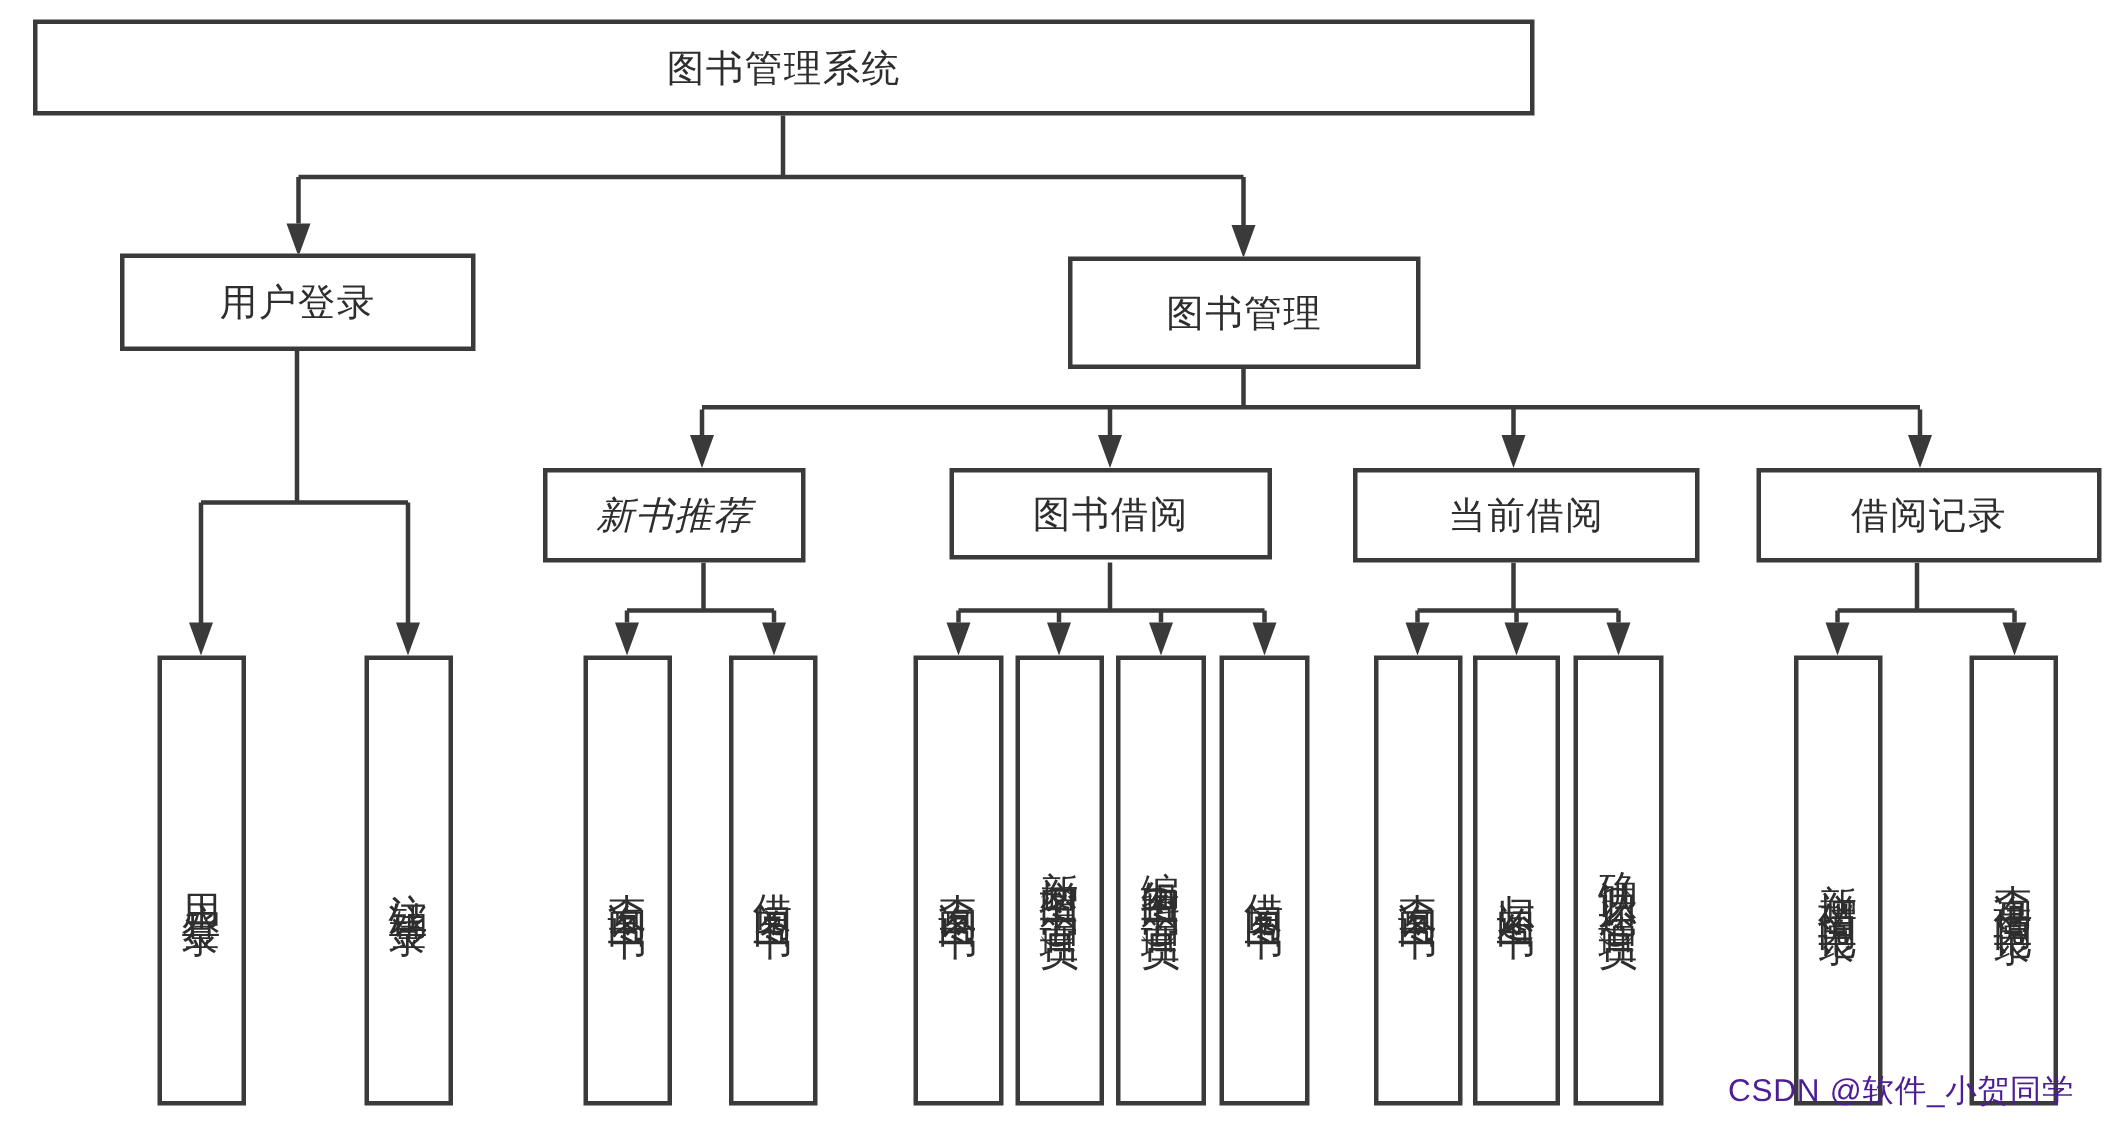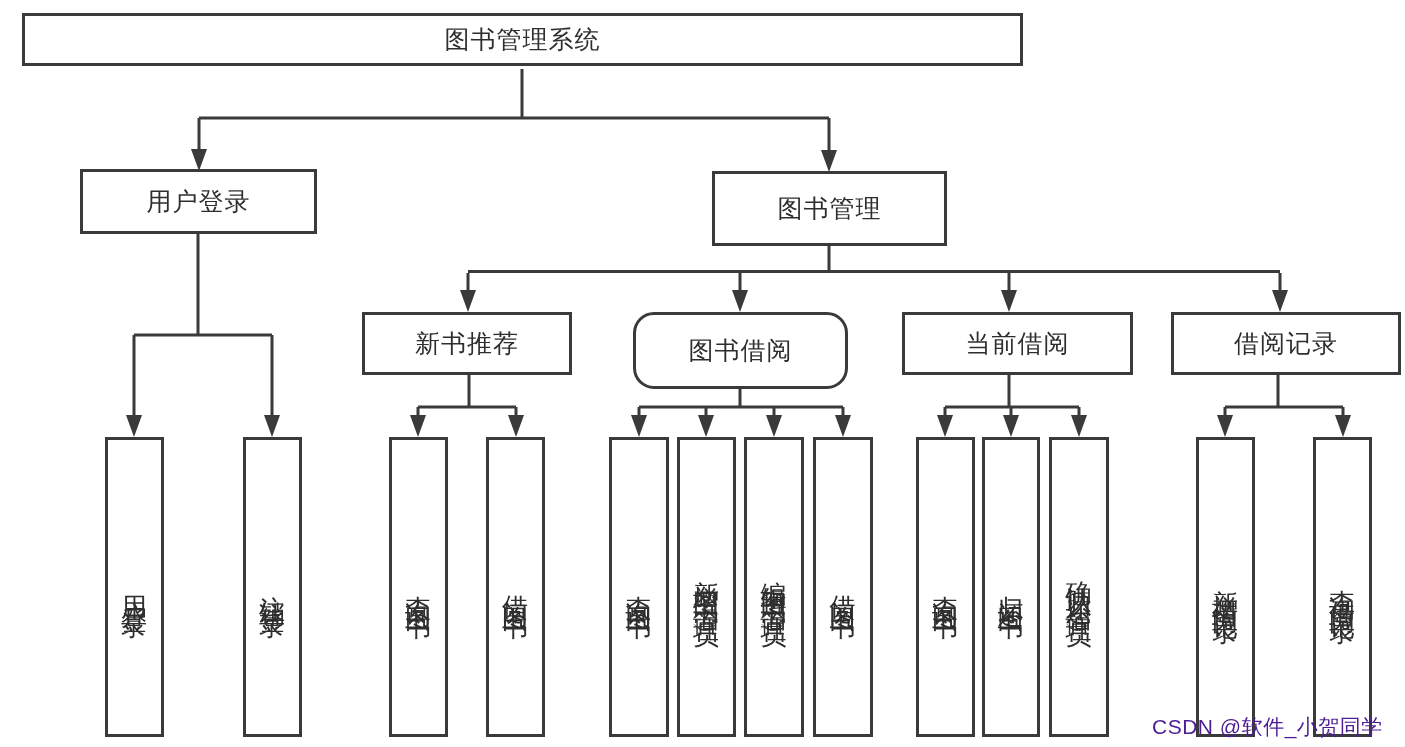--- a/index.html
+++ b/index.html
@@ -40,25 +40,25 @@
   .hnode { font-size: 25px; letter-spacing: 1px; }
   .leaf  { font-size: 26px; }
   .vtext {
     writing-mode: vertical-rl;
     text-orientation: mixed;
     letter-spacing: 6px;
     line-height: 1;
     white-space: nowrap;
   }
   
-  #n-root          { left: 22px;   top: 13px;  width: 1001px; height: 53px; }
+  #n-root          { left: 22px;   top: 13px;  width: 1001px; height: 64px; }
   #n-user-login    { left: 80px;   top: 169px; width: 237px;  height: 65px; }
   #n-book-mgmt     { left: 712px;  top: 171px; width: 235px;  height: 75px; }
-  #n-new-books     { left: 362px;  top: 312px; width: 210px;  height: 63px; }
-  #n-book-borrow   { left: 633px;  top: 312px; width: 215px;  height: 77px; border-radius: 21px; }
+  #n-new-books     { left: 362px;  top: 312px; width: 175px;  height: 63px; font-style: italic; }
+  #n-book-borrow   { left: 633px;  top: 312px; width: 215px;  height: 61px; }
   #n-current       { left: 902px;  top: 312px; width: 231px;  height: 63px; }
   #n-records       { left: 1171px; top: 312px; width: 230px;  height: 63px; }
   .leaf { top: 437px; height: 300px; width: 59px; }
   #l-ul-0 { left: 105px;  }
   #l-ul-1 { left: 243px;  }
   #l-nb-0 { left: 389px;  }
   #l-nb-1 { left: 486px;  }
   #l-bb-0 { left: 609px;  width: 60px; }
   #l-bb-1 { left: 677px;  }
   #l-bb-2 { left: 744px;  width: 60px; }

